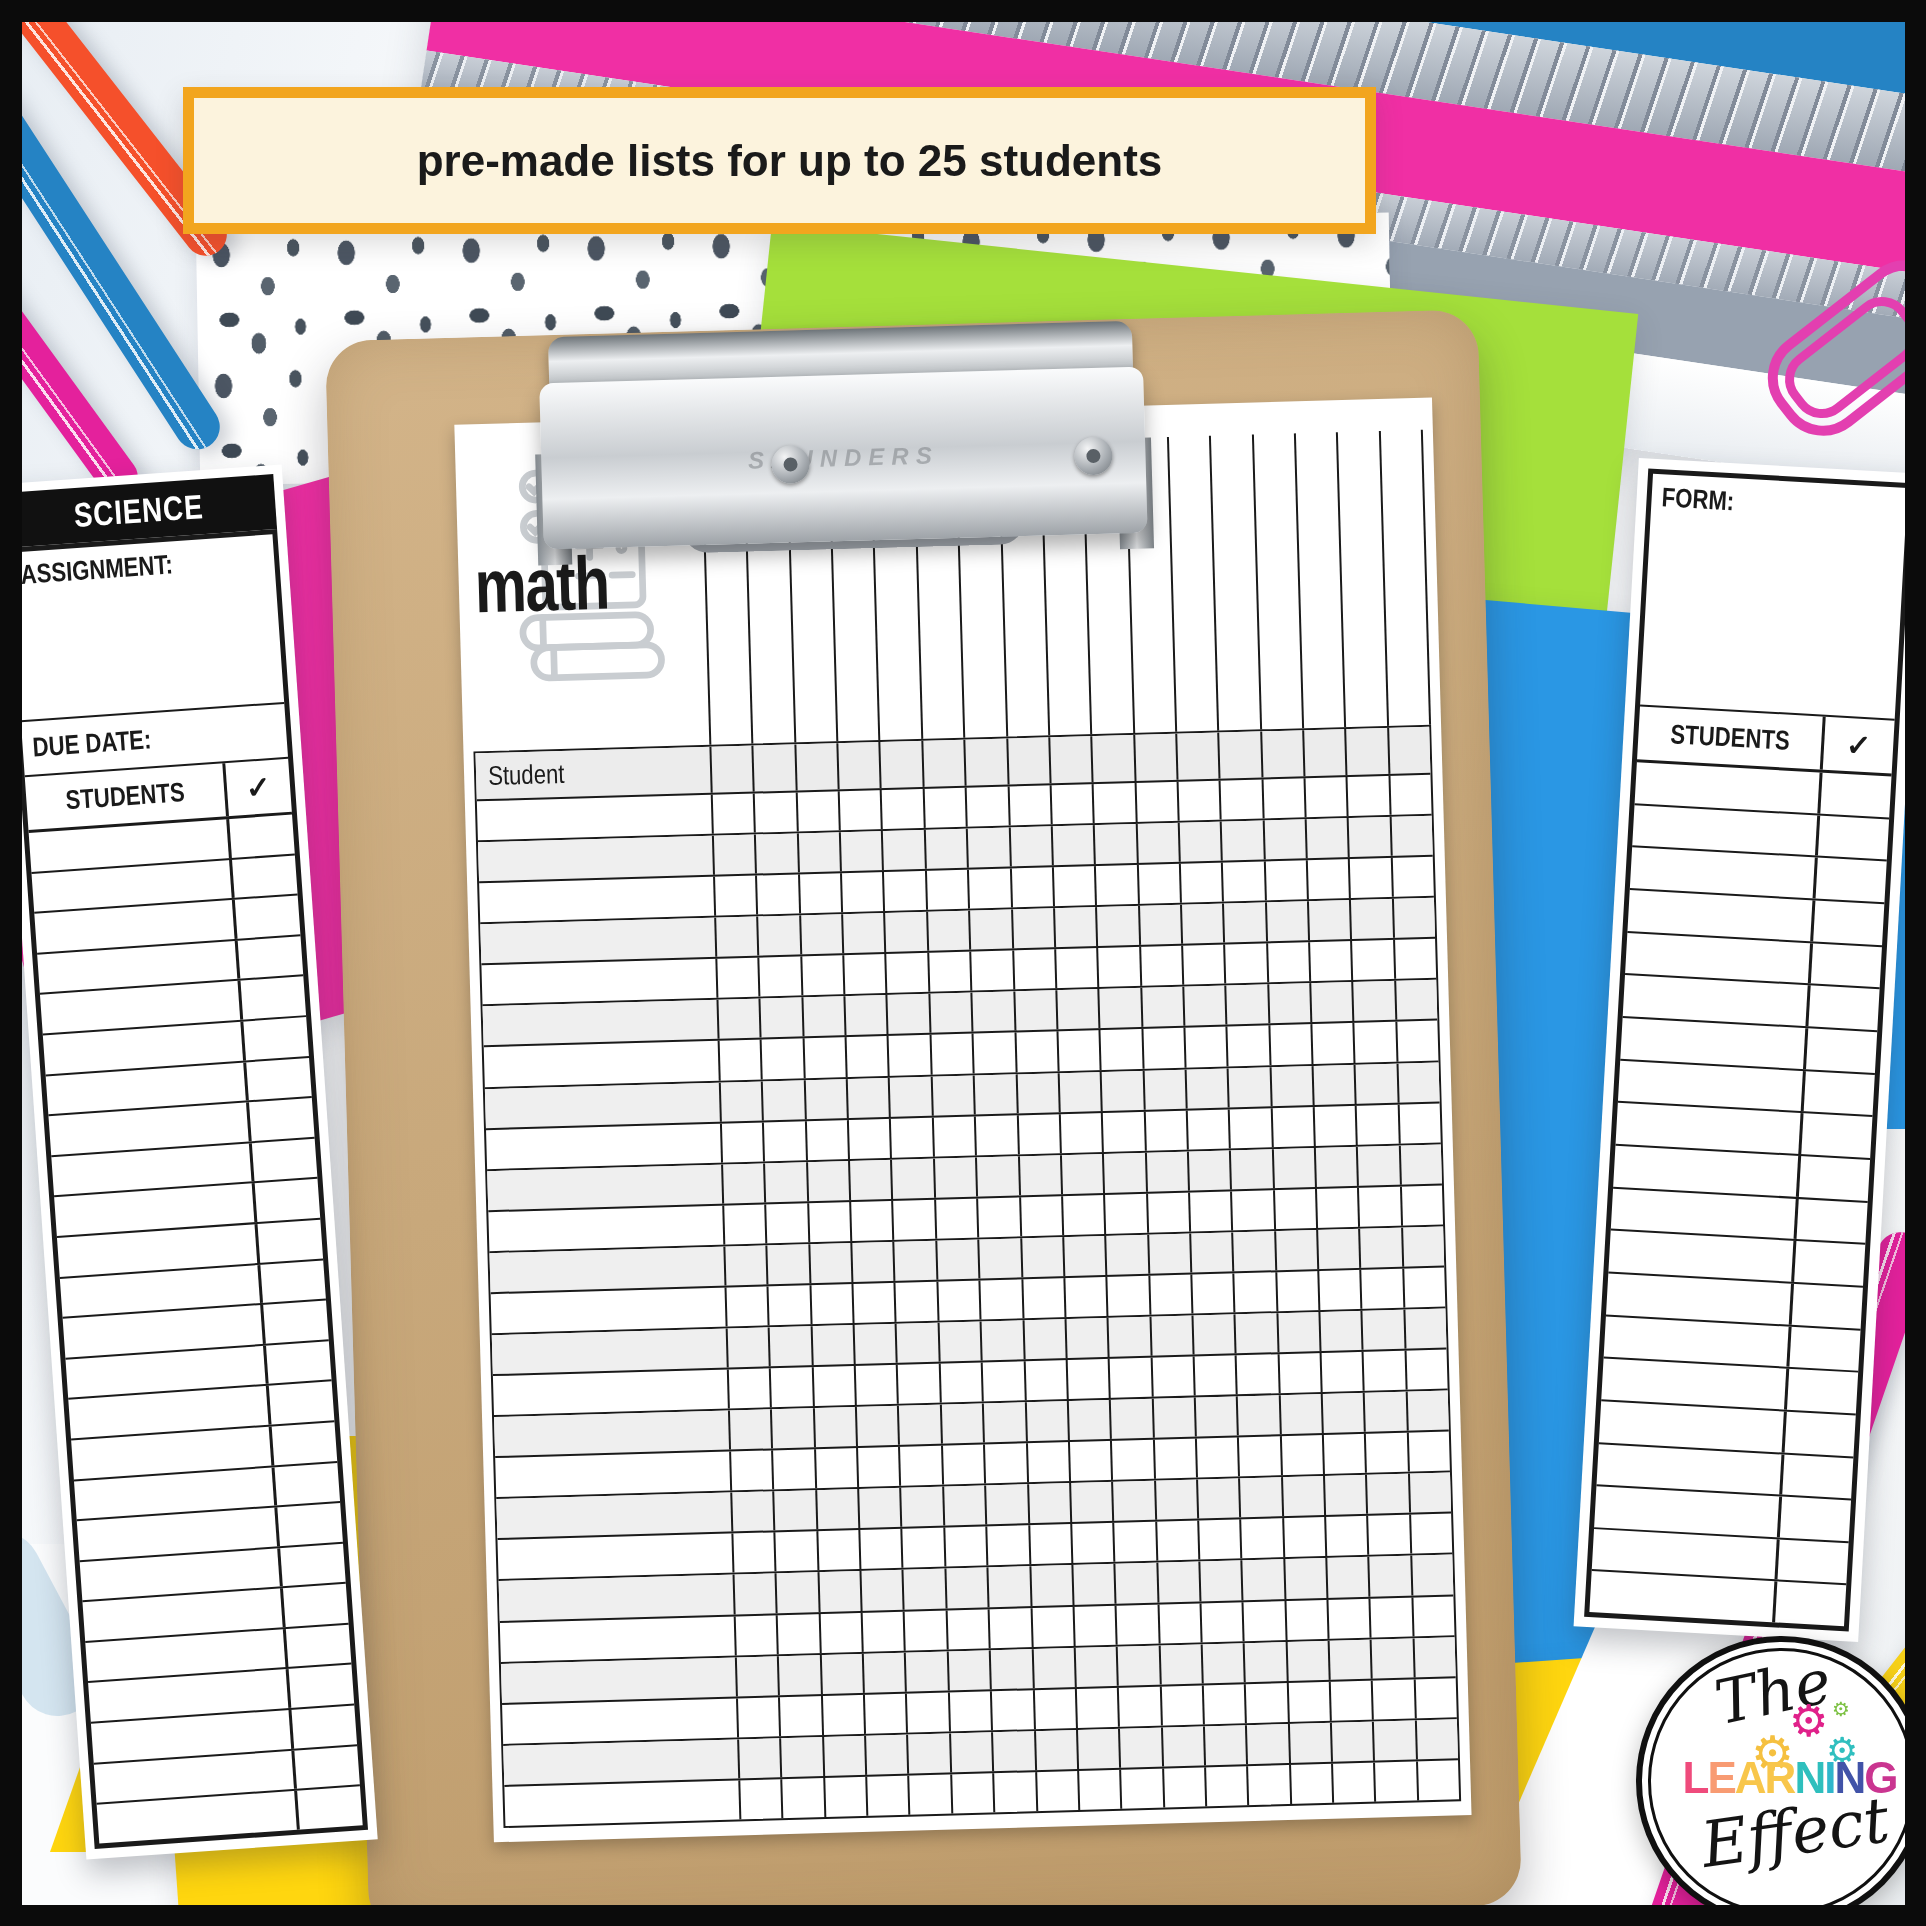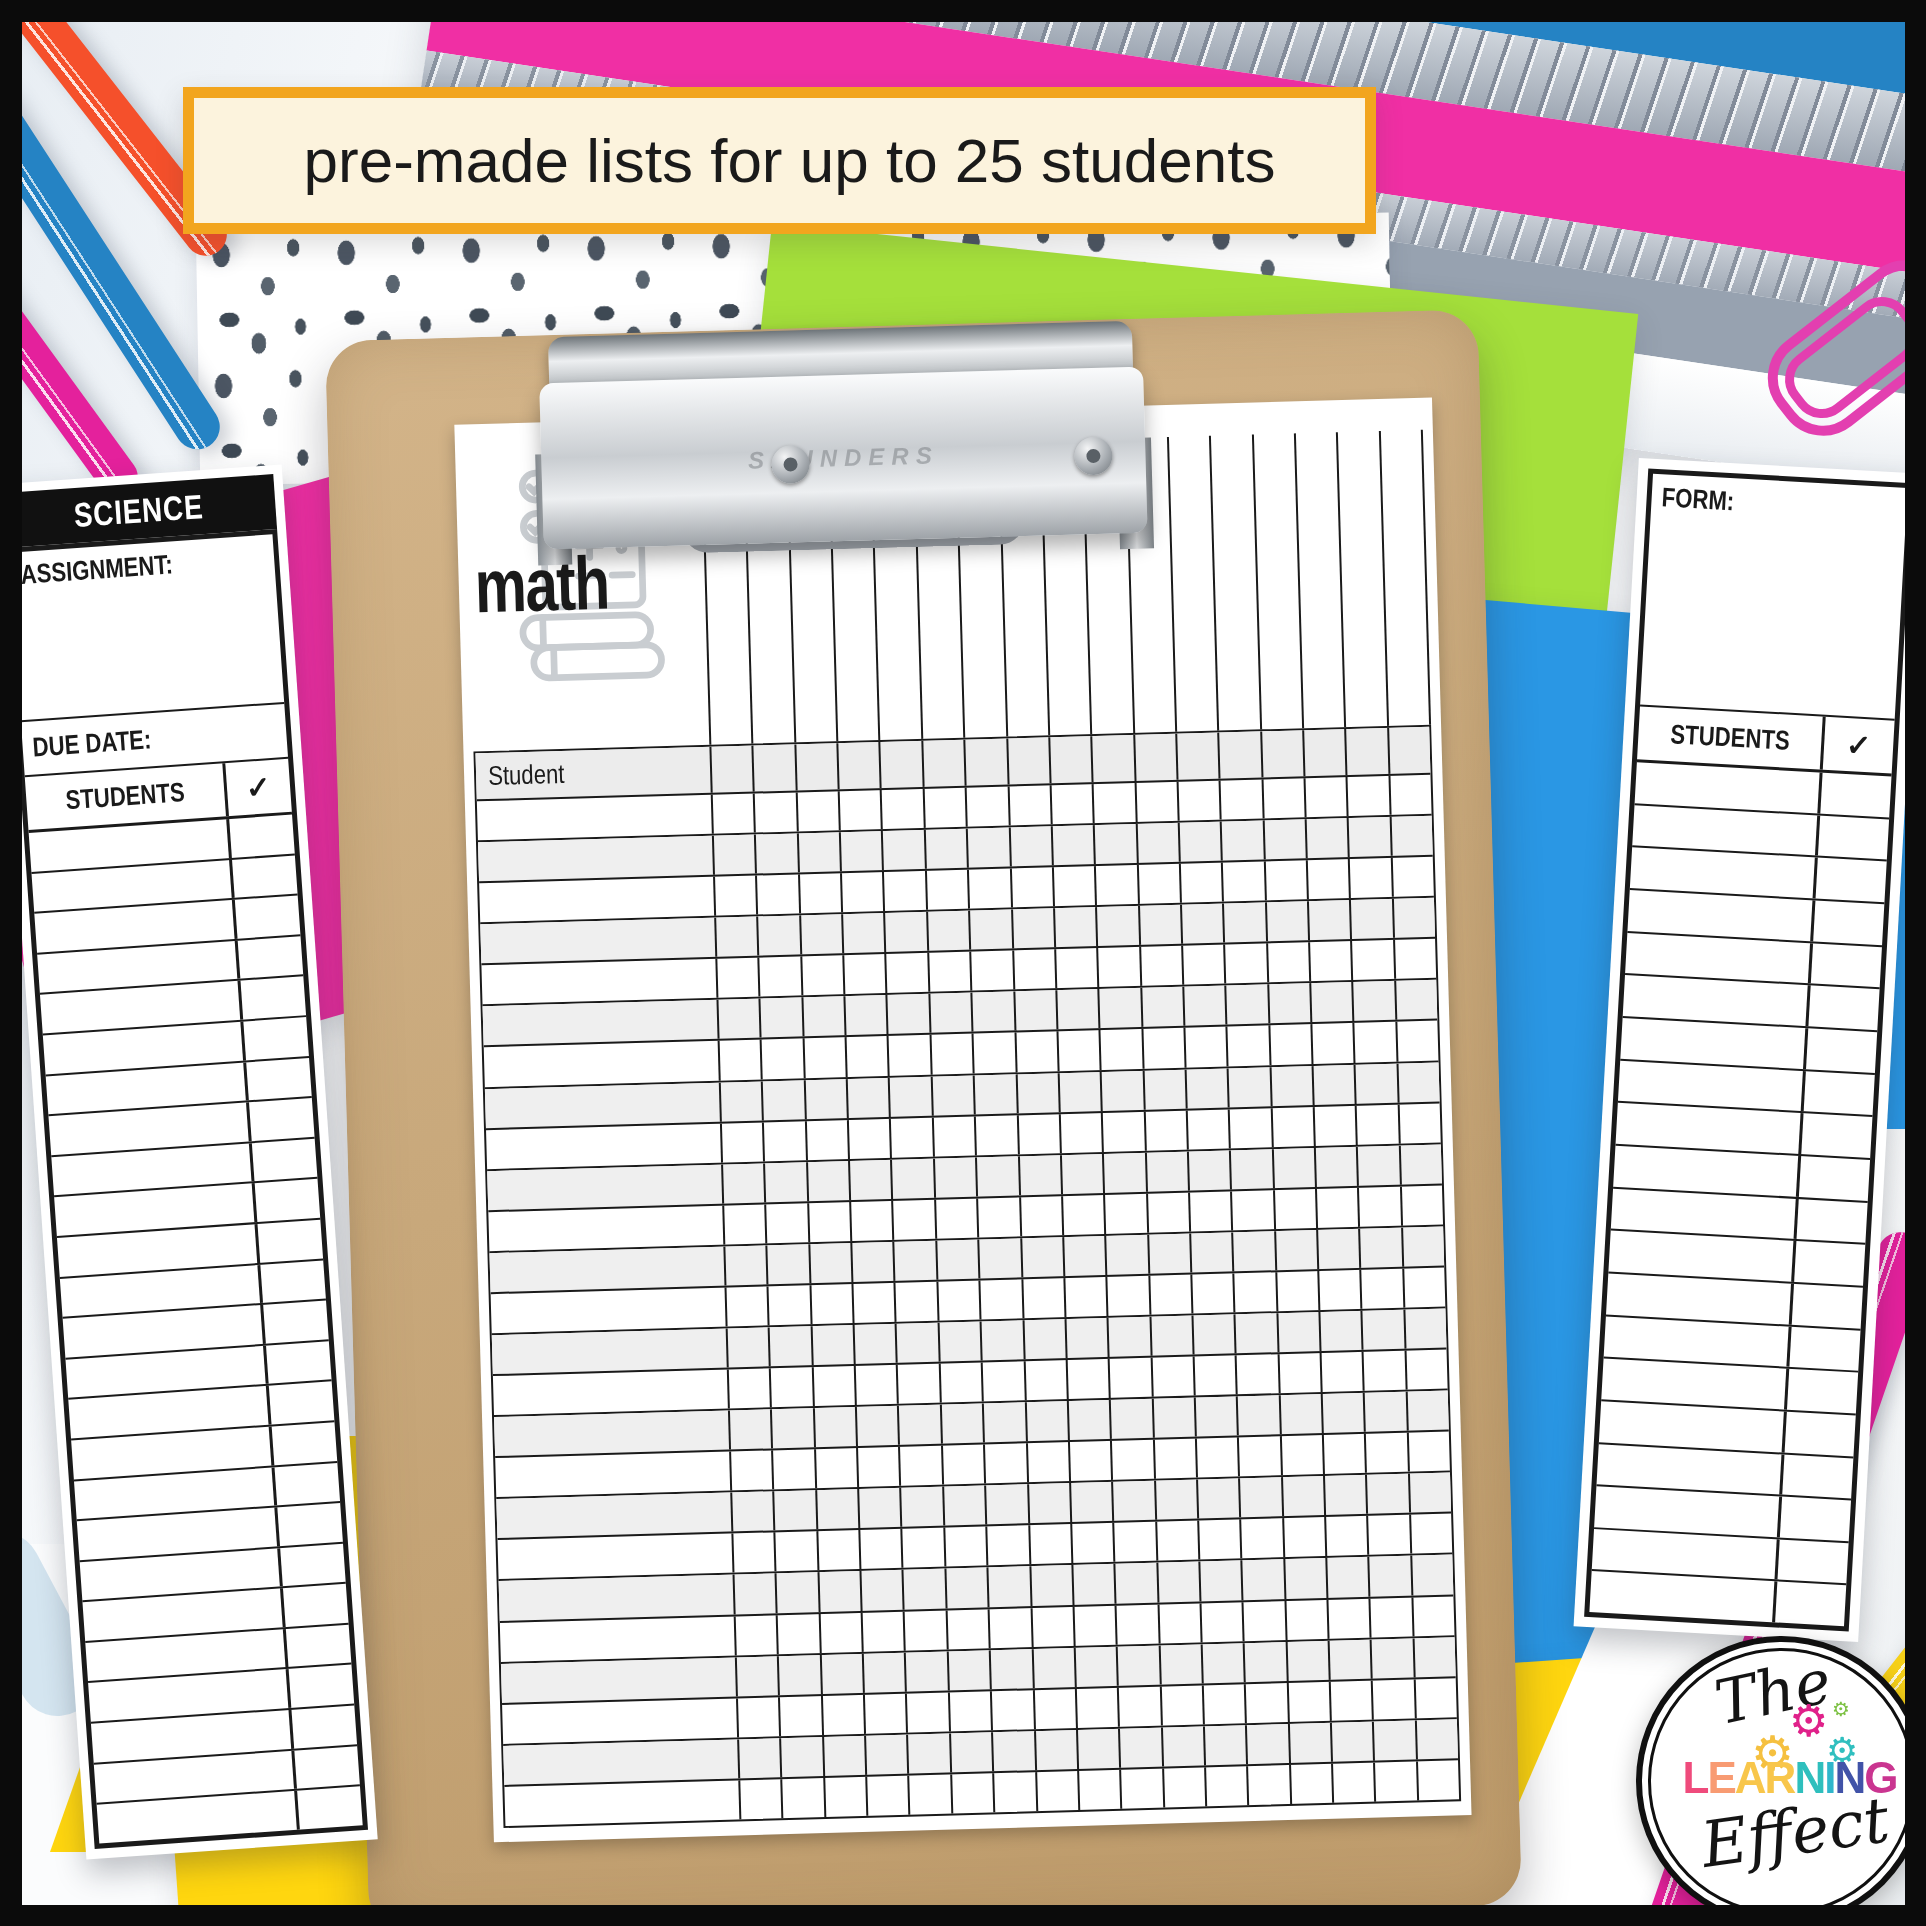--- a/index.html
+++ b/index.html
@@ -151,21 +151,21 @@
   .logo .script{position:absolute;font-family:"DejaVu Serif", serif;font-style:italic;color:#141414;}
   .logo-the{left:73px;top:14px;font-size:61px;transform:rotate(-12deg);}
   .logo-effect{left:59px;top:154px;font-size:63px;transform:rotate(-8deg);}
   .learning{position:absolute;left:16px;right:0;top:111px;text-align:center;font-size:44px;font-weight:bold;letter-spacing:-2px;}
   .gear{position:absolute;line-height:1;font-family:"DejaVu Sans", sans-serif;}
 
   
   .banner{left:183px;top:87px;width:1193px;height:147px;background:var(--bannerBg,#FCF3DD);
           border:11px solid var(--bannerBorder,#F2A51E);box-sizing:border-box;display:flex;align-items:center;
           justify-content:center;box-shadow:0 10px 26px rgba(60,60,60,.18);}
-  .banner span{font-size:62px;font-weight:normal;color:var(--ink,#1a1a1a);margin-left:20px;}
+  .banner span{font-size:44px;font-weight:bold;color:var(--ink,#1a1a1a);margin-left:20px;}
   .frame{left:0;top:0;right:0;bottom:0;border:22px solid var(--frame,#0B0B0B);box-sizing:border-box;pointer-events:none;}
   .cond{display:inline-block;transform:scaleX(.82);transform-origin:left center;white-space:nowrap;}
   .condC{display:inline-block;transform:scaleX(.82);transform-origin:center;white-space:nowrap;}
 </style>
 </head>
 <body>
 
 <div class="canvas">
 
   <div class="abs tintA"></div>

